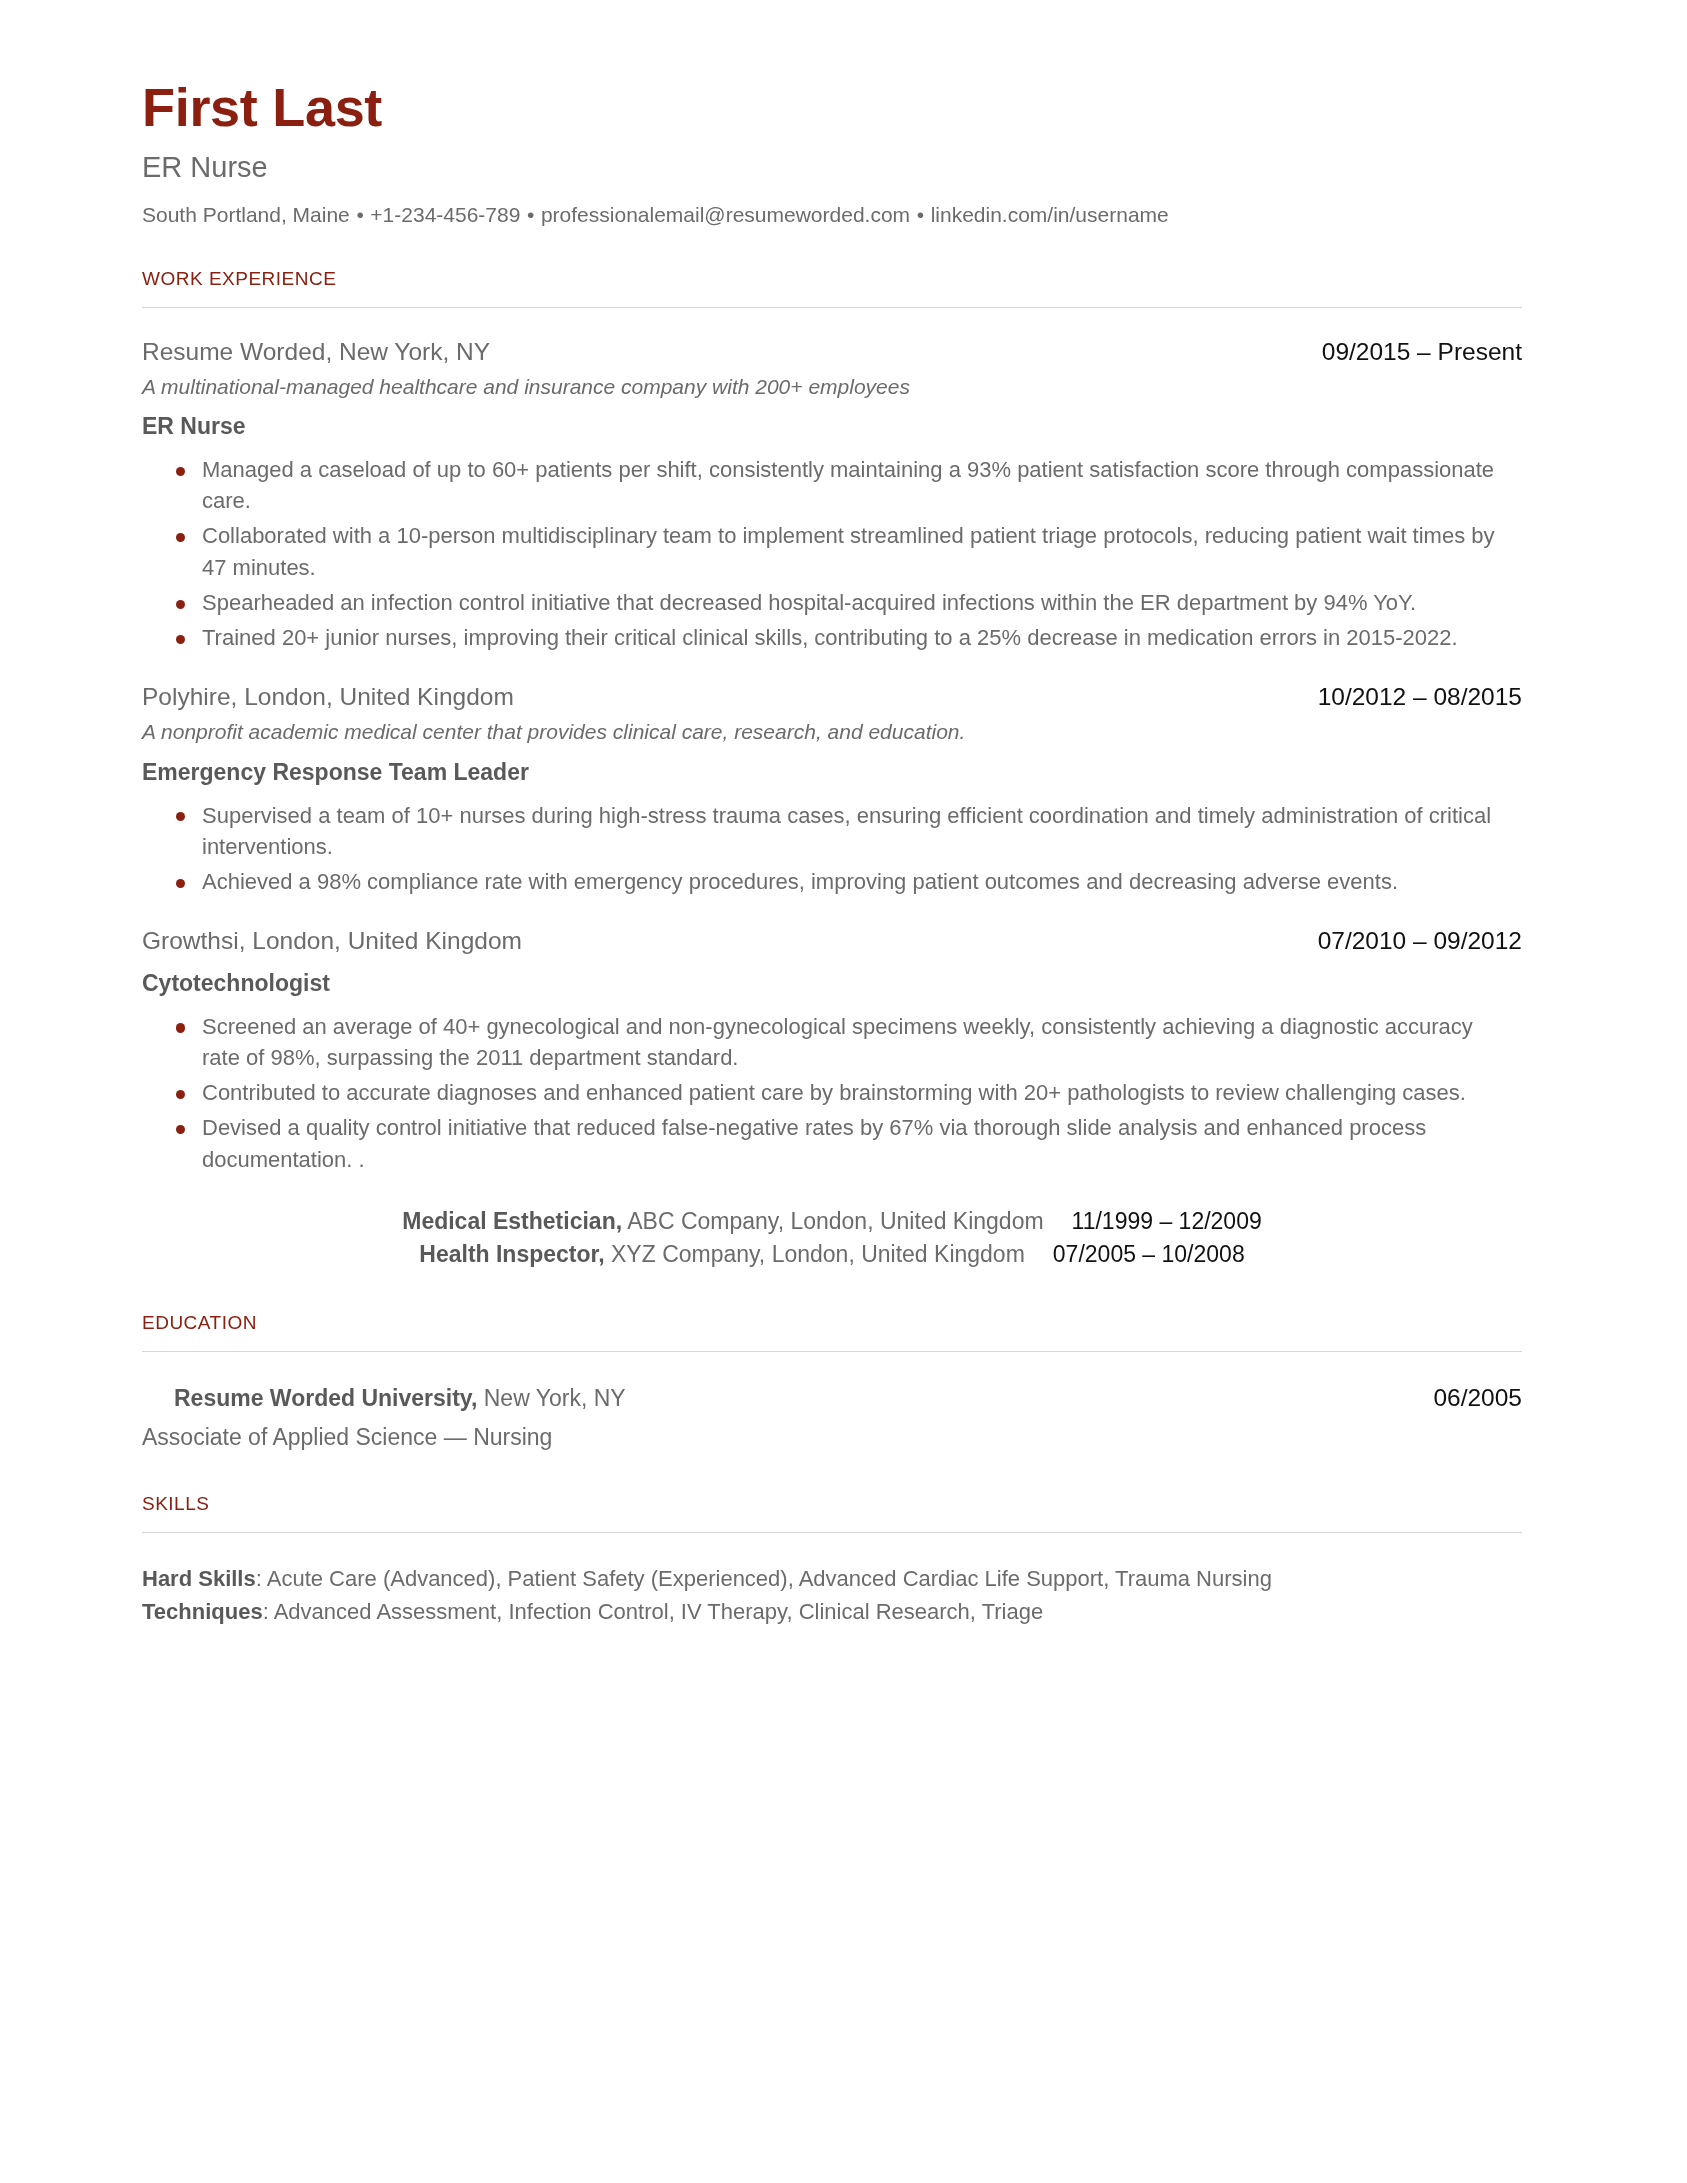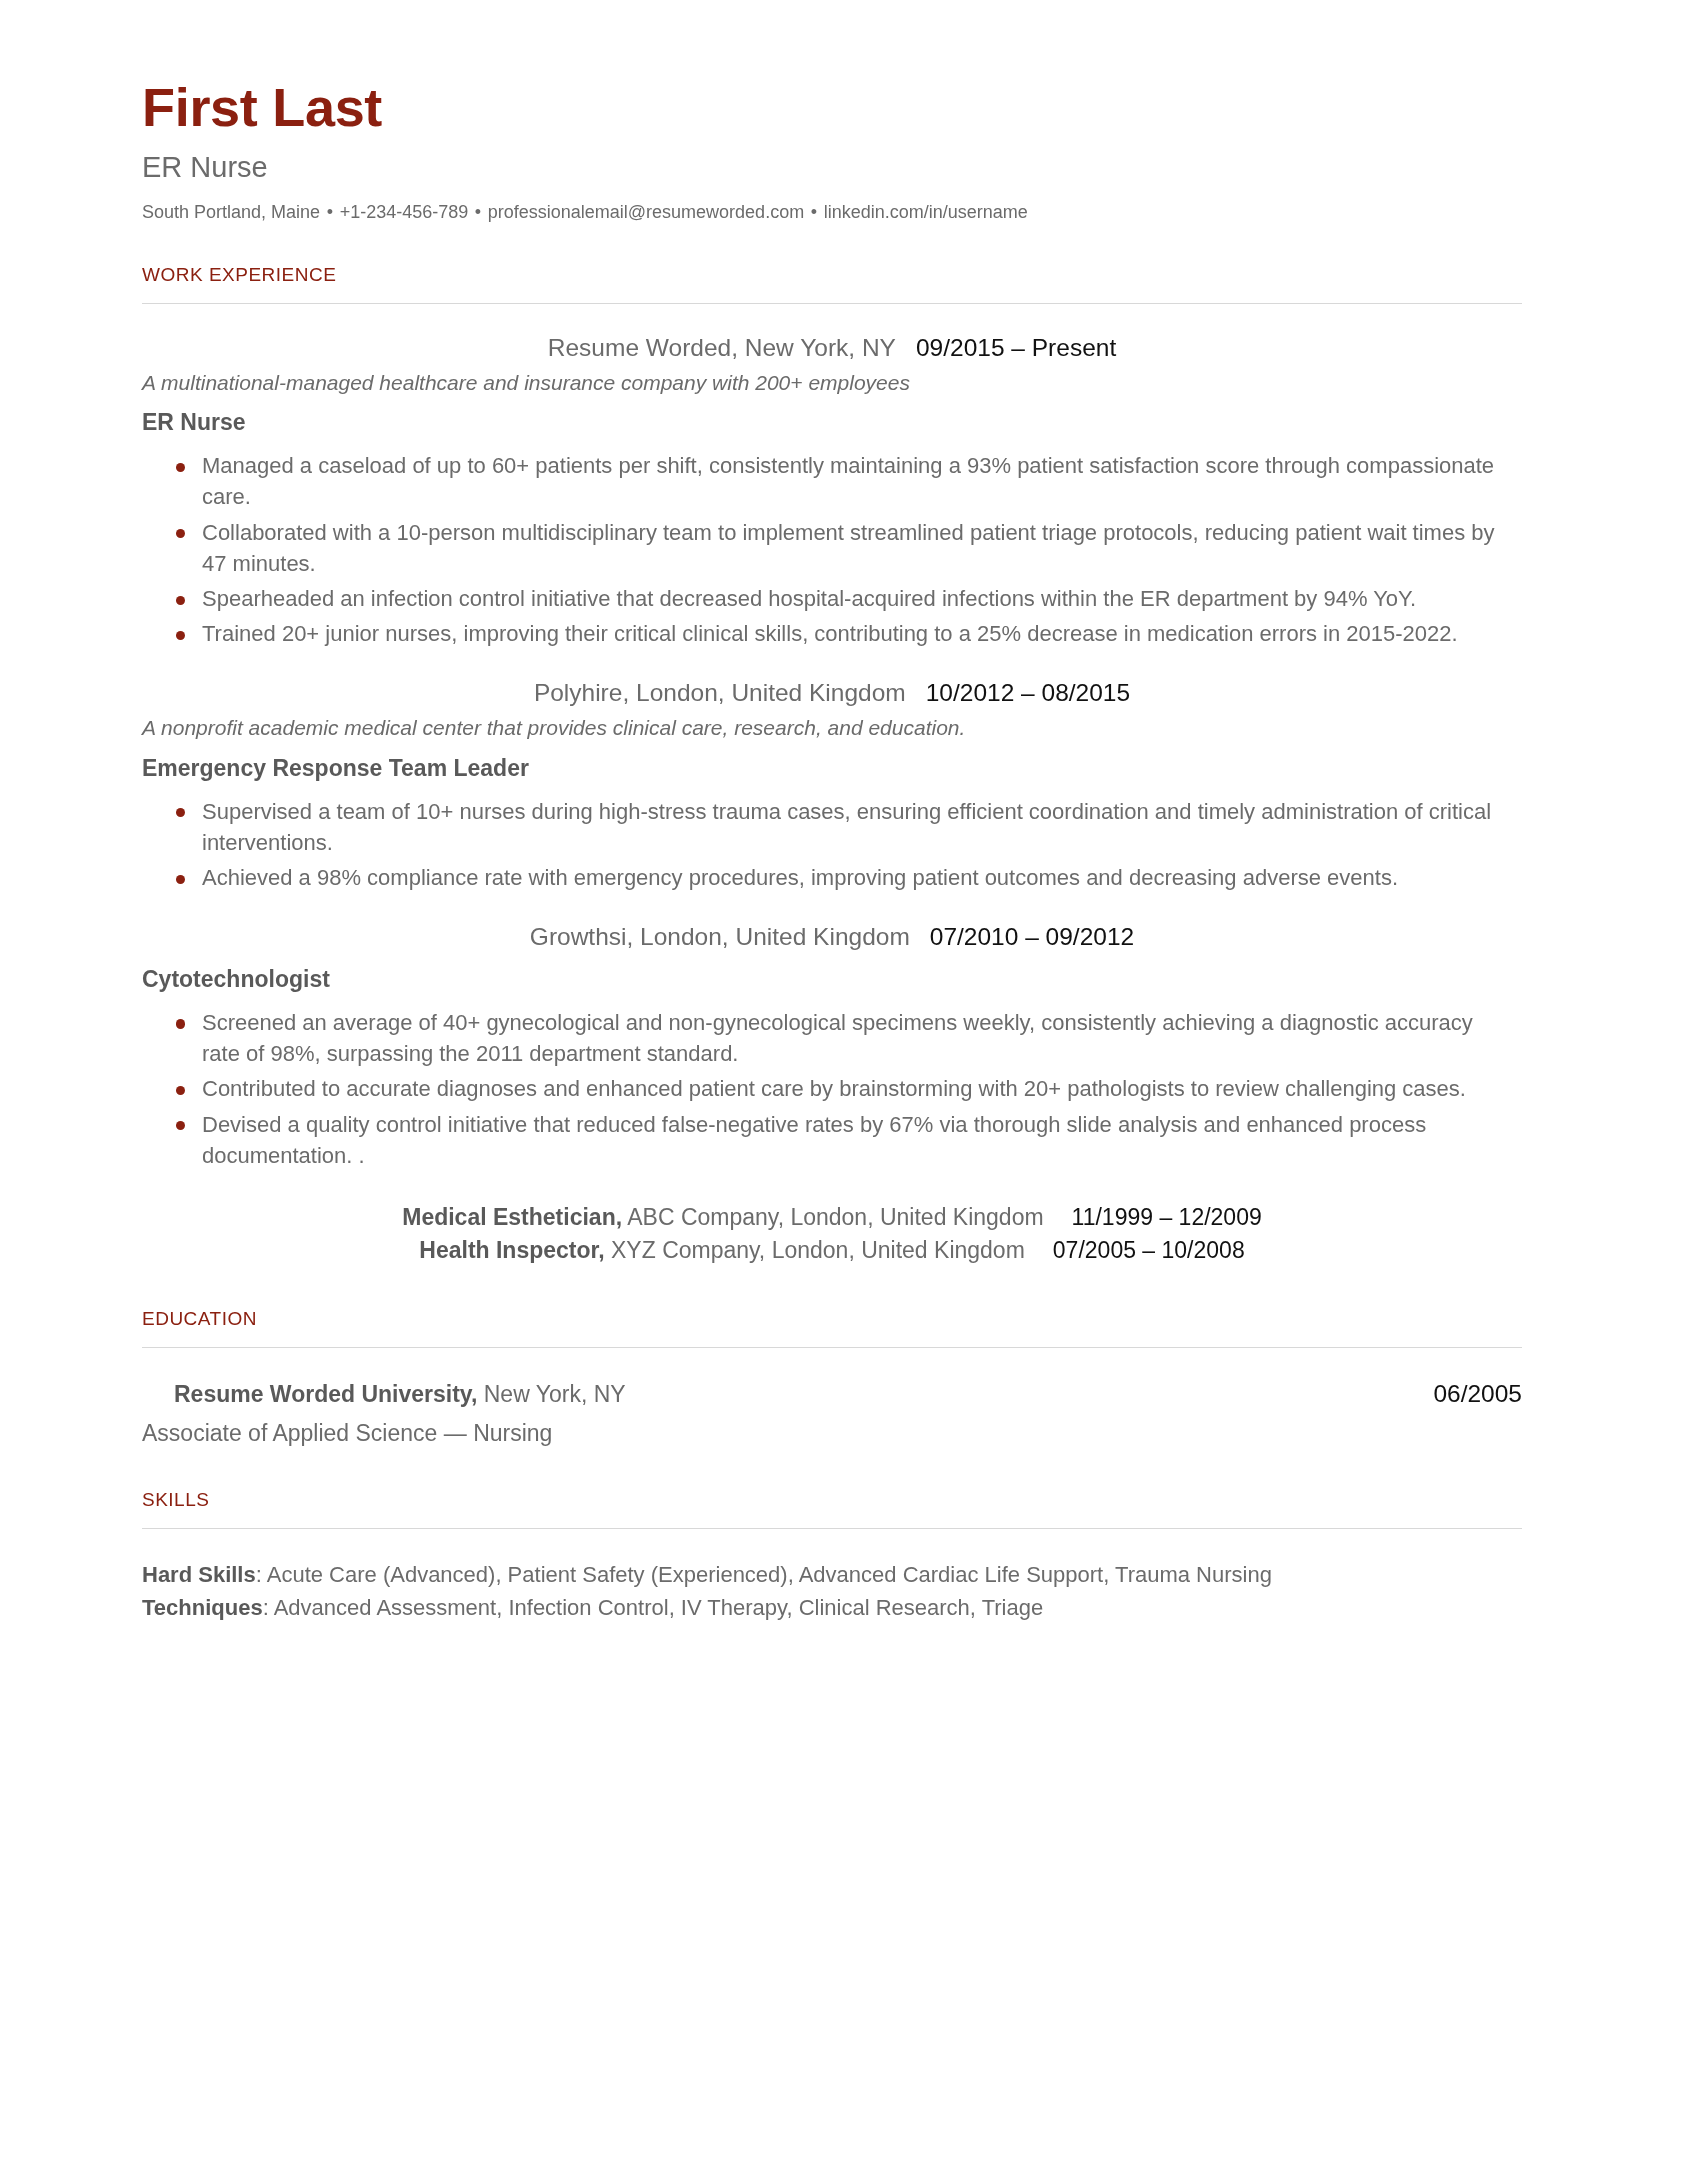--- a/index.html
+++ b/index.html
@@ -33,21 +33,21 @@
     margin: 0 0 16px 0;
   }
   .headline {
     font-size: 29px;
     font-weight: normal;
     color: #6b6b6b;
     line-height: 1.1;
     margin: 0 0 17px 0;
   }
   .contact {
-    font-size: 18px;
+    font-size: 21px;
     color: #6b6b6b;
     line-height: 1.3;
     margin: 0;
     white-space: nowrap;
   }
   .contact .sep {
     padding: 0 6.6px;
   }
 
   
@@ -64,21 +64,21 @@
     margin: 17px 0 0 0;
     width: 100%;
   }
 
   
   .entry {
     margin-top: 29px;
   }
   .entry-row {
     display: flex;
-    justify-content: center;
+    justify-content: space-between;
     align-items: baseline;
     gap: 20px;
   }
   .org {
     font-size: 24.5px;
     color: #6b6b6b;
     line-height: 1.25;
     white-space: nowrap;
   }
   .dates {

